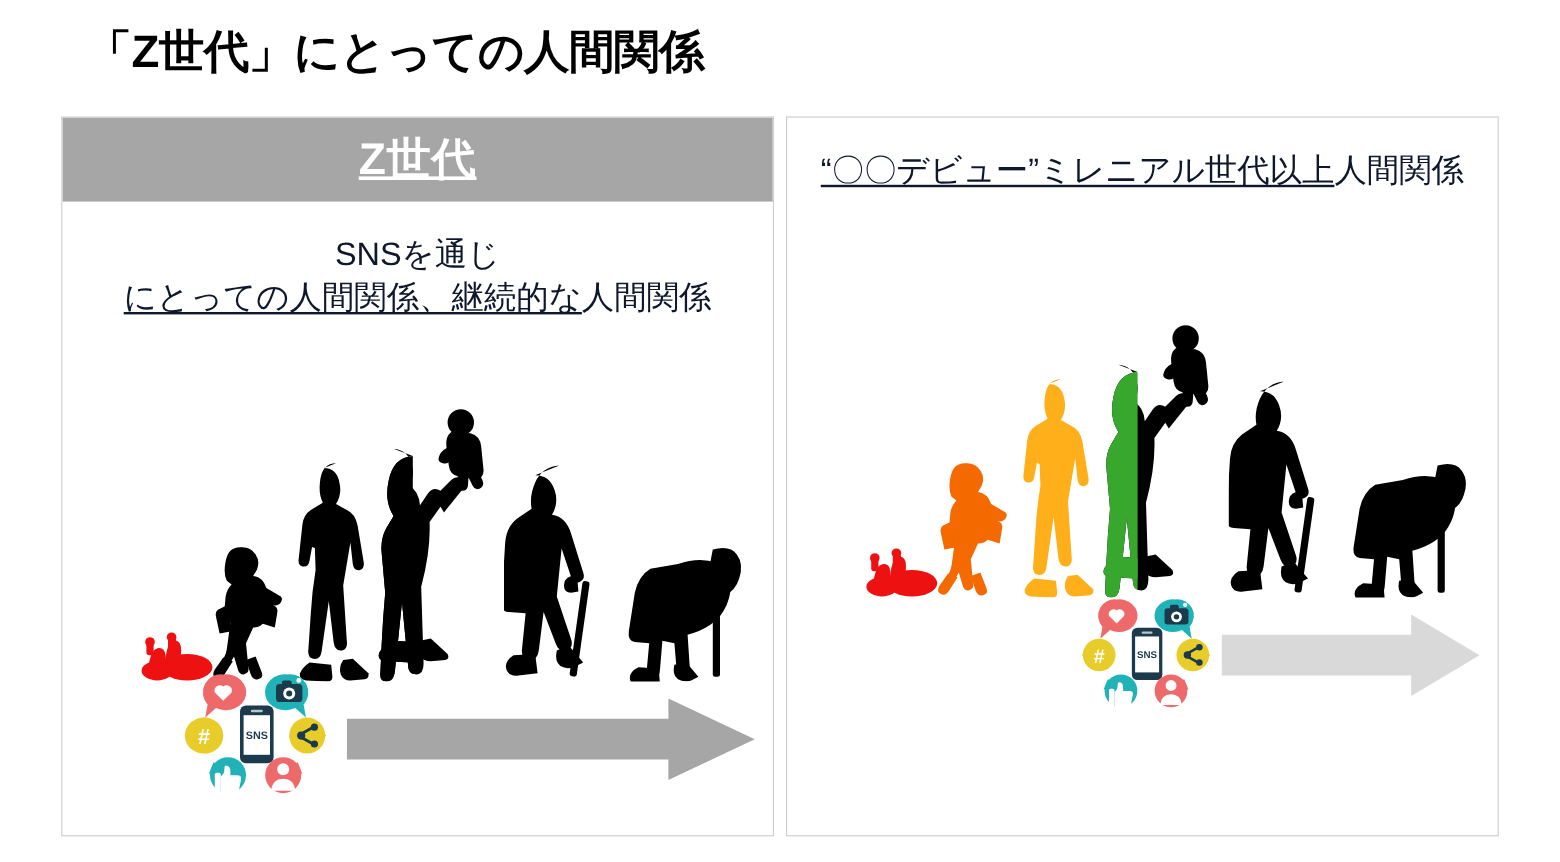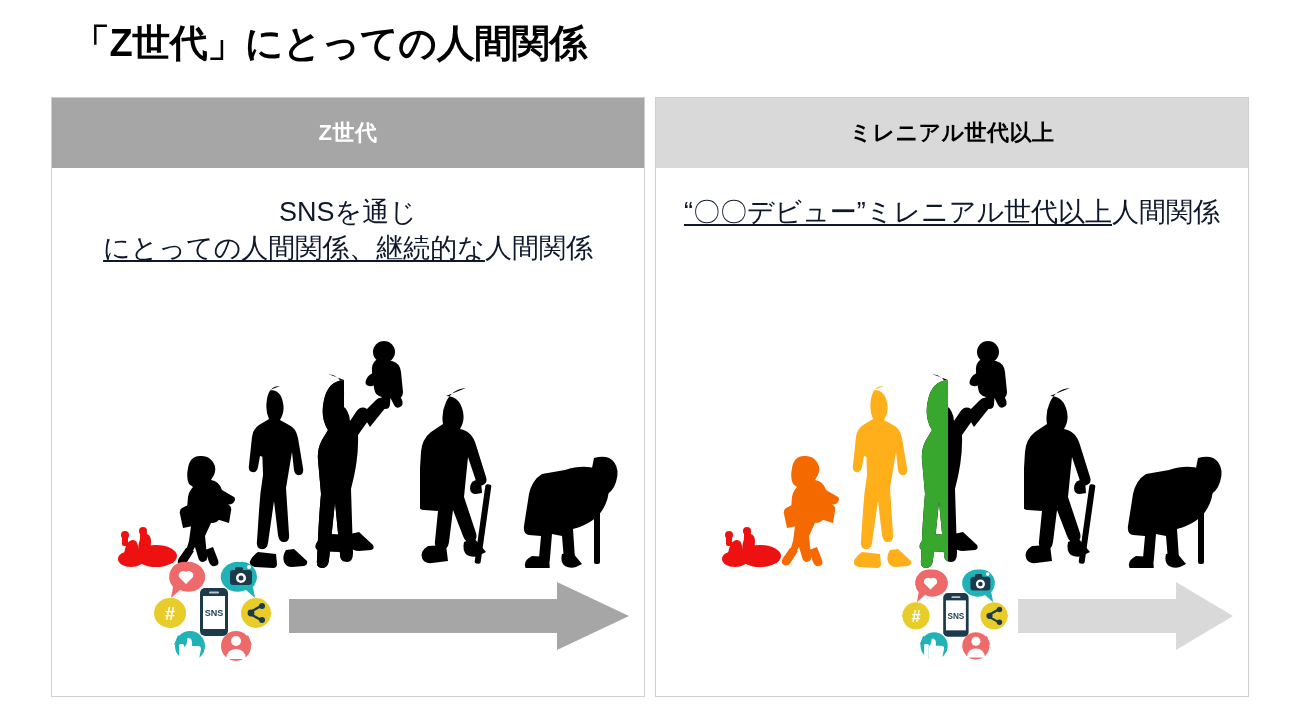--- a/index.html
+++ b/index.html
@@ -41,23 +41,24 @@
     overflow: hidden;
   }
   .panel-left  { left: 51px; }
   .panel-right { left: 655px; }
 
   .panel-header {
     height: 70px;
     display: flex;
     align-items: center;
     justify-content: center;
-    font-size: 22px;
+    font-size: 37px;
     font-weight: bold;
     letter-spacing: 0.5px;
+    text-decoration: underline;
   }
   .header-dark  { background: #a6a6a6; color: #ffffff; }
   .header-light { background: #d9d9d9; color: #000000; }
 
   .panel-body {
     position: relative;
     height: 528px;
   }
 
   
@@ -274,23 +275,20 @@
       <div class="arrow" style="left:237px; width:340px;">
         <svg width="340" height="68" viewBox="0 0 340 68" preserveAspectRatio="none">
           <polygon points="0,17 268,17 268,0 340,34 268,68 268,51 0,51" fill="#a6a6a6"></polygon>
         </svg>
       </div>
 
     </div>
   </div>
 
   <div class="panel panel-right">
-    <div class="panel-header header-light">
-      <span>ミレニアル世代以上</span>
-    </div>
     <div class="panel-body">
 
       <div class="caption">
         <span class="caption-line2"><span class="ul">“〇〇デビュー”ミレニアル世代以上</span><span>人間関係</span></span>
       </div>
 
       <div class="figures">
 
         <div class="fig" style="left:64px; bottom:0;">
           <svg width="62" height="42" viewBox="0 0 62 42">

